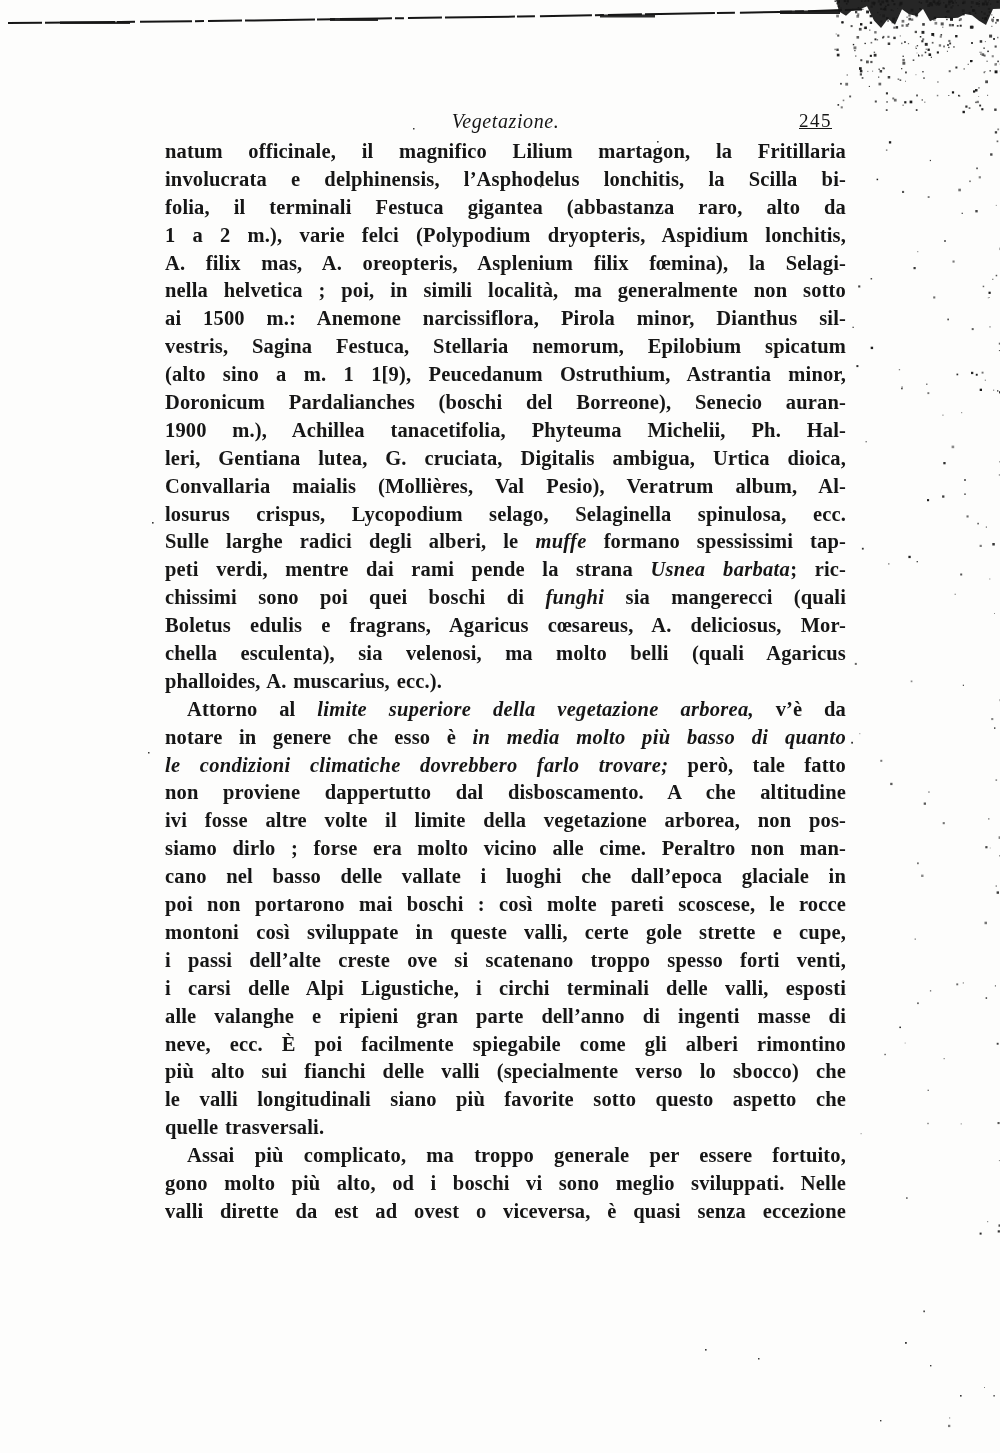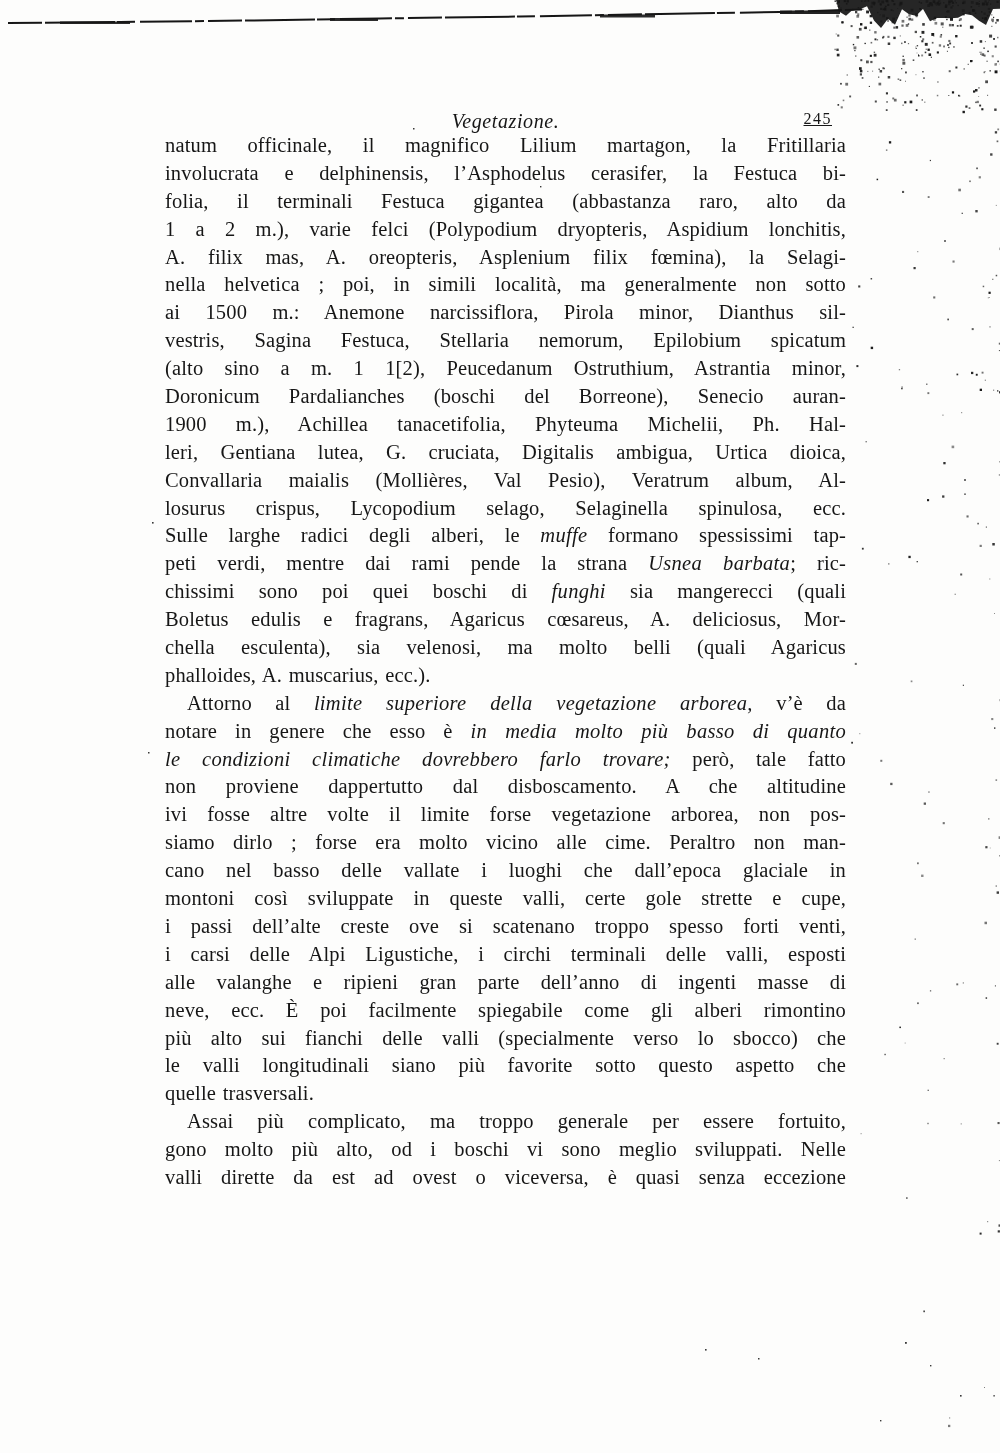--- a/index.html
+++ b/index.html
@@ -28,35 +28,35 @@
     left: 0; right: 0;
     text-align: center;
     font-style: italic;
     font-size: 20px;
     letter-spacing: 0.6px;
   }
   .running-head .head-page-number {
     position: absolute;
     right: 14px;
     top: 0;
-    font-size: 16px;
+    font-size: 19px;
     letter-spacing: 1.5px;
     font-weight: 500;
     text-decoration: underline;
   }
   .text-block {
     position: absolute;
-    top: 132px;
+    top: 138px;
     left: 165px;
     width: 681px;
     font-size: 20.5px;
     line-height: 27.9px;
     letter-spacing: 0.15px;
     word-spacing: 1.5px;
-    font-weight: 400;
+    font-weight: 700;
   }
   .line {
     text-align: justify;
     text-align-last: justify;
     white-space: normal;
     height: 27.9px;
     overflow: visible;
   }
   .line.flush {
     text-align-last: left;
@@ -569,46 +569,47 @@
       <rect x="880.0" y="1420.0" width="1.4" height="1.4" fill="#161616" fill-opacity="0.85"></rect>
     </svg>
 
   <div class="running-head">
     <div class="head-title">Vegetazione.</div>
     <div class="head-page-number">245</div>
   </div>
 
   <div class="text-block" id="text-block">
       <div class="line">natum officinale, il magnifico Lilium martagon, la Fritillaria</div>
-      <div class="line">involucrata e delphinensis, l’Asphodelus cerasifer, la Festuca bi-</div>
+      <div class="line">involucrata e delphinensis, l’Asphodelus lonchitis, la Scilla bi-</div>
       <div class="line">folia, il terminali Festuca gigantea (abbastanza raro, alto da</div>
       <div class="line">1 a 2 m.), varie felci (Polypodium dryopteris, Aspidium lonchitis,</div>
       <div class="line">A. filix mas, A. oreopteris, Asplenium filix fœmina), la Selagi-</div>
       <div class="line">nella helvetica ; poi, in simili località, ma generalmente non sotto</div>
       <div class="line">ai 1500 m.: Anemone narcissiflora, Pirola minor, Dianthus sil-</div>
       <div class="line">vestris, Sagina Festuca, Stellaria nemorum, Epilobium spicatum</div>
-      <div class="line">(alto sino a m. 1 1[2), Peucedanum Ostruthium, Astrantia minor,</div>
+      <div class="line">(alto sino a m. 1 1[9), Peucedanum Ostruthium, Astrantia minor,</div>
       <div class="line">Doronicum Pardalianches (boschi del Borreone), Senecio auran-</div>
       <div class="line">1900 m.), Achillea tanacetifolia, Phyteuma Michelii, Ph. Hal-</div>
       <div class="line">leri, Gentiana lutea, G. cruciata, Digitalis ambigua, Urtica dioica,</div>
       <div class="line">Convallaria maialis (Mollières, Val Pesio), Veratrum album, Al-</div>
       <div class="line">losurus crispus, Lycopodium selago, Selaginella spinulosa, ecc.</div>
       <div class="line">Sulle larghe radici degli alberi, le <i>muffe</i> formano spessissimi tap-</div>
       <div class="line">peti verdi, mentre dai rami pende la strana <i>Usnea barbata</i>; ric-</div>
       <div class="line">chissimi sono poi quei boschi di <i>funghi</i> sia mangerecci (quali</div>
       <div class="line">Boletus edulis e fragrans, Agaricus cœsareus, A. deliciosus, Mor-</div>
       <div class="line">chella esculenta), sia velenosi, ma molto belli (quali Agaricus</div>
       <div class="line flush">phalloides, A. muscarius, ecc.).</div>
       <div class="line indent">Attorno al <i>limite superiore della vegetazione arborea,</i> v’è da</div>
       <div class="line">notare in genere che esso è <i>in media molto più basso di quanto</i></div>
       <div class="line"><i>le condizioni climatiche dovrebbero farlo trovare;</i> però, tale fatto</div>
       <div class="line">non proviene dappertutto dal disboscamento. A che altitudine</div>
-      <div class="line">ivi fosse altre volte il limite forse vegetazione arborea, non pos-</div>
+      <div class="line">ivi fosse altre volte il limite della vegetazione arborea, non pos-</div>
       <div class="line">siamo dirlo ; forse era molto vicino alle cime. Peraltro non man-</div>
       <div class="line">cano nel basso delle vallate i luoghi che dall’epoca glaciale in</div>
+      <div class="line">poi non portarono mai boschi : così molte pareti scoscese, le rocce</div>
       <div class="line">montoni così sviluppate in queste valli, certe gole strette e cupe,</div>
       <div class="line">i passi dell’alte creste ove si scatenano troppo spesso forti venti,</div>
       <div class="line">i carsi delle Alpi Ligustiche, i circhi terminali delle valli, esposti</div>
       <div class="line">alle valanghe e ripieni gran parte dell’anno di ingenti masse di</div>
       <div class="line">neve, ecc. È poi facilmente spiegabile come gli alberi rimontino</div>
       <div class="line">più alto sui fianchi delle valli (specialmente verso lo sbocco) che</div>
       <div class="line">le valli longitudinali siano più favorite sotto questo aspetto che</div>
       <div class="line flush">quelle trasversali.</div>
       <div class="line indent">Assai più complicato, ma troppo generale per essere fortuito,</div>
       <div class="line">gono molto più alto, od i boschi vi sono meglio sviluppati. Nelle</div>

